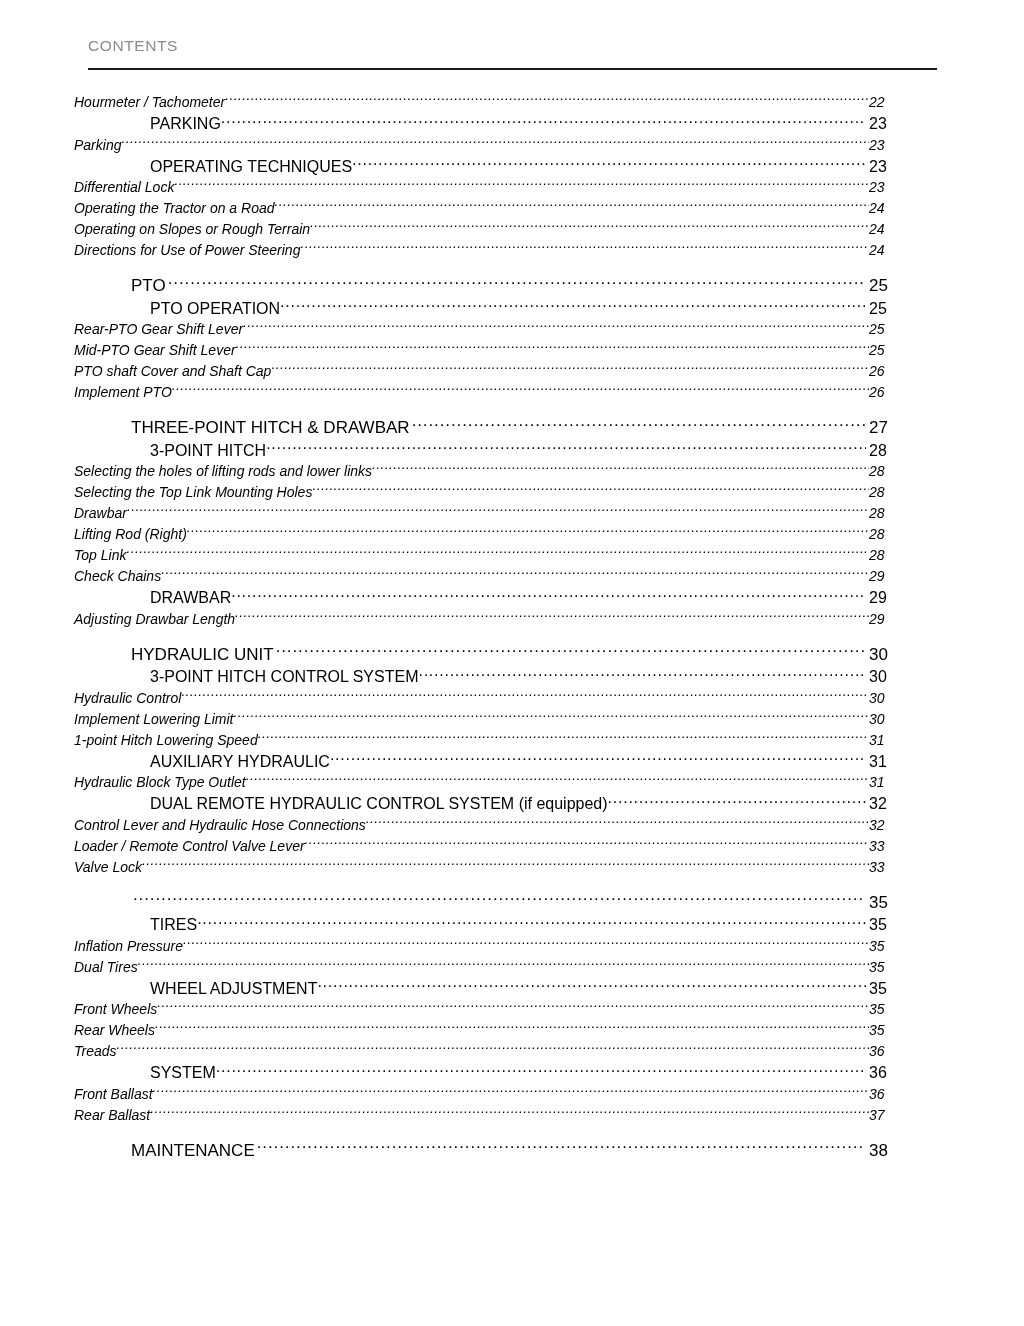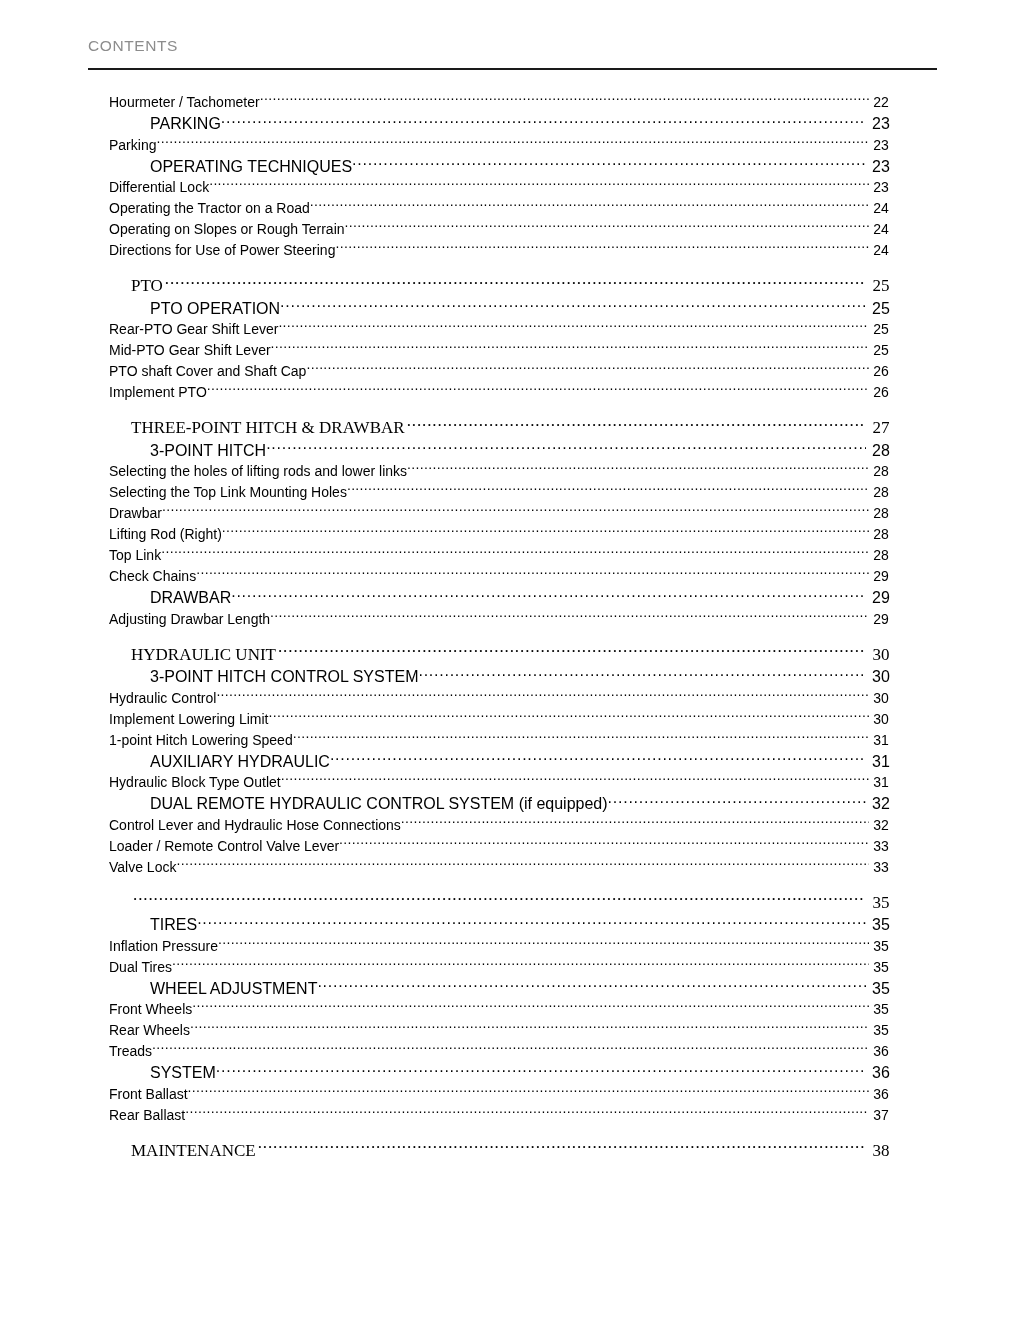--- a/index.html
+++ b/index.html
@@ -78,49 +78,49 @@
     content: "......................................................................................................................................................................................................................";
     position: absolute;
     left: 0;
     bottom: 0;
     white-space: nowrap;
     letter-spacing: 0.2px;
   }
 
   .toc-page {
     flex: 0 0 auto;
-    text-align: center;
+    text-align: left;
     min-width: 24px;
   }
 
   
   .lvl0 {
     font-size: 17px;
     line-height: 22.5px;
     padding-left: 131px;
-    font-family: Liberation Serif, serif;
   }
   .lvl0 .toc-leader::before { letter-spacing: 0.9px; bottom: 1px; }
   .lvl0 .toc-leader { margin-left: 2px; }
   .lvl0 .toc-page { padding-left: 4px; }
 
   
   .lvl1 {
     font-size: 16px;
     line-height: 21.5px;
     padding-left: 150px;
   }
   .lvl1 .toc-leader::before { letter-spacing: 0.75px; bottom: 1px; }
   .lvl1 .toc-page { padding-left: 3px; }
 
   
   .lvl2 {
     font-size: 14px;
     line-height: 21px;
-    padding-left: 109px;
+    padding-left: 74px;
+    font-style: italic;
   }
   .lvl2 .toc-leader::before { letter-spacing: 0.35px; bottom: 1px; }
 
   
   .group-gap { height: 13px; }
 </style>
 </head>
 <body>
 
 <div class="page">

